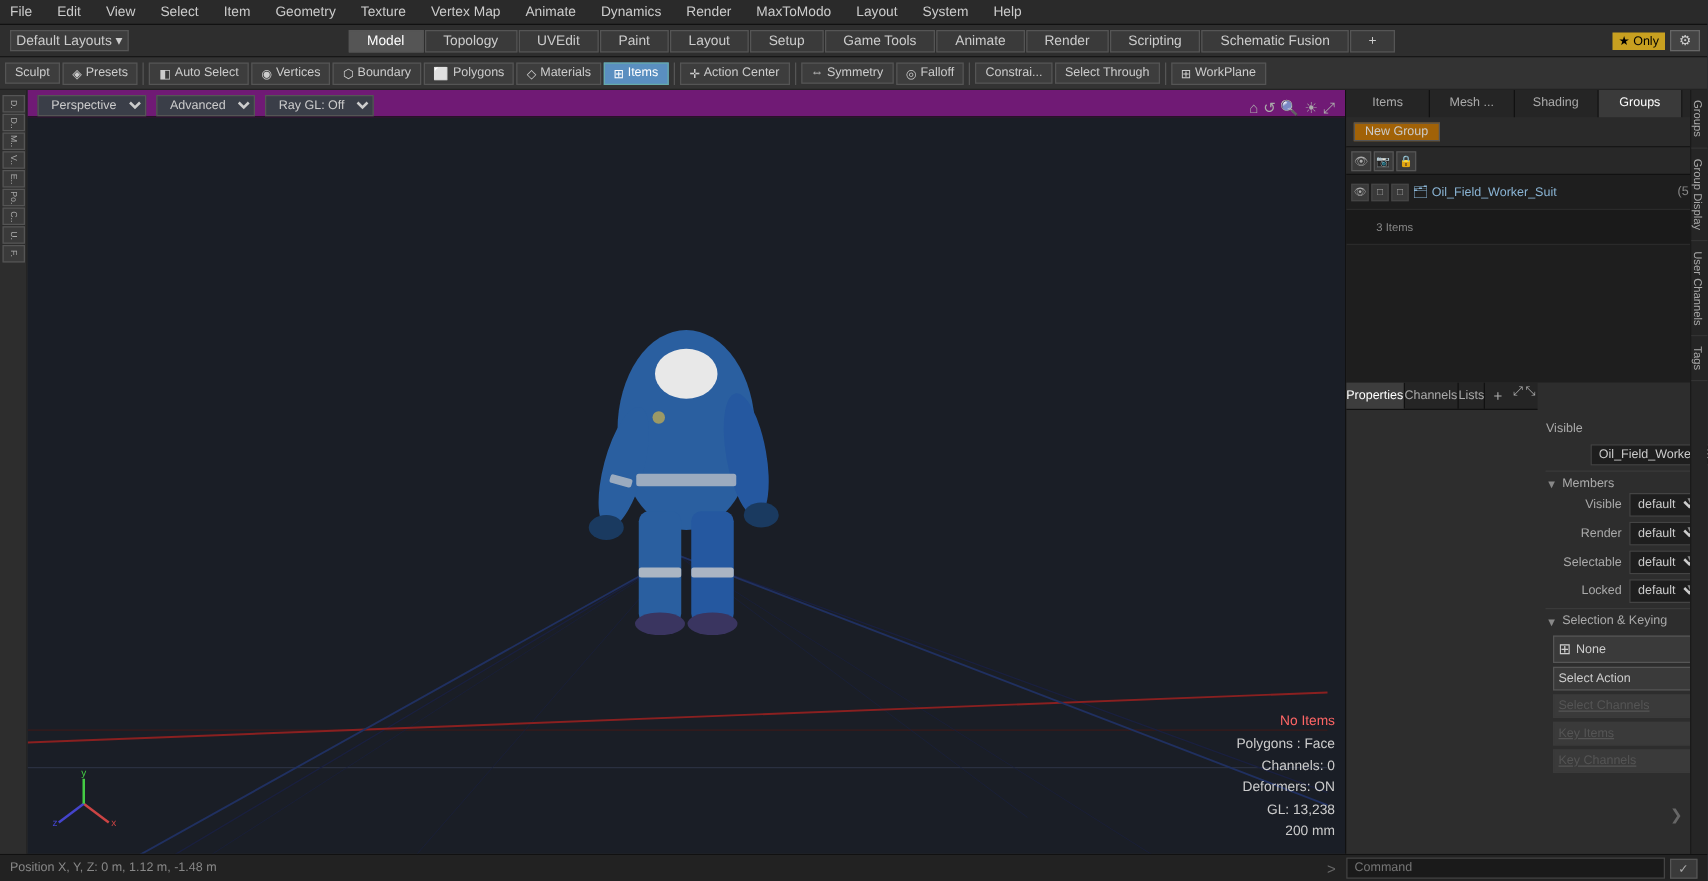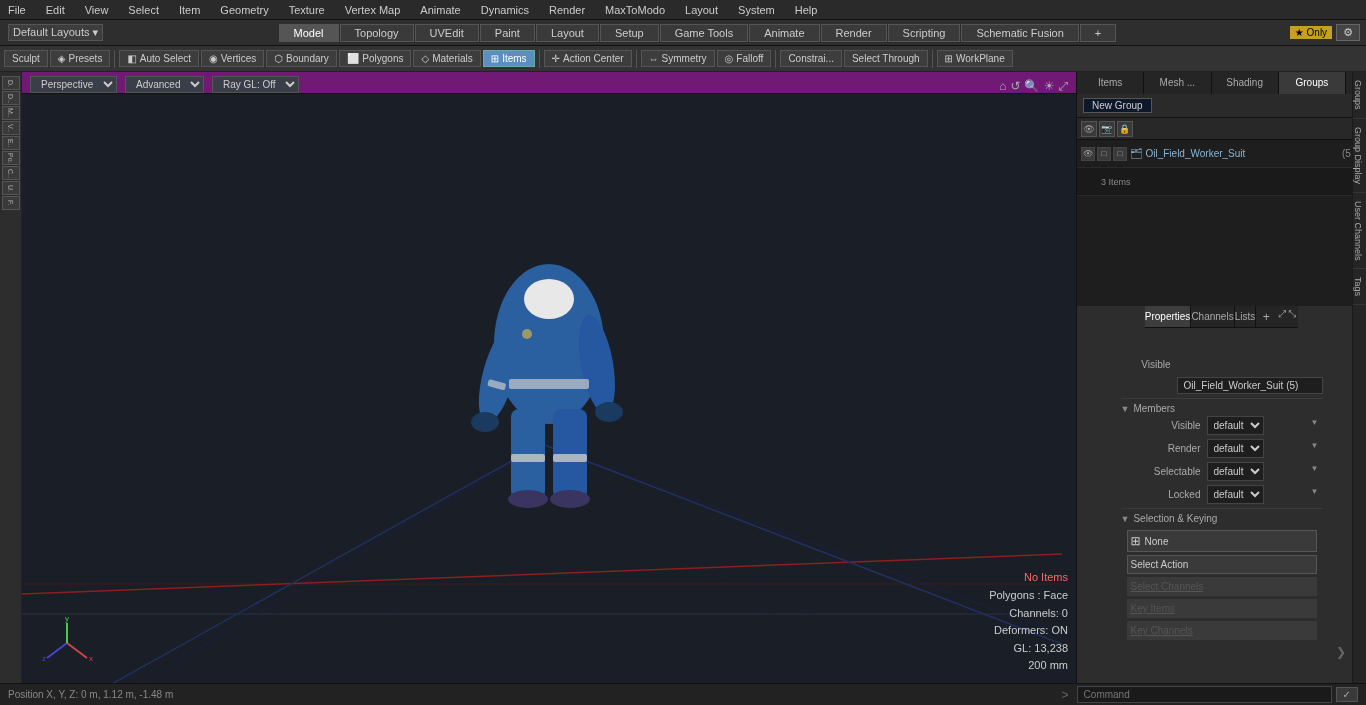--- a/index.html
+++ b/index.html
@@ -51,34 +51,34 @@
 
     
     #right-panel { width: 290px; background: #2d2d2d; border-left: 1px solid #111; display: flex; flex-direction: column; }
     #right-panel-tabs { display: flex; height: 22px; background: #252525; }
     .rpanel-tab { flex: 1; text-align: center; line-height: 22px; color: #aaa; font-size: 10px; cursor: pointer; border-right: 1px solid #111; }
     .rpanel-tab.active { color: #fff; background: #3a3a3a; }
     .rpanel-tab-extra { width: 20px; text-align: center; line-height: 22px; color: #aaa; font-size: 12px; cursor: pointer; }
 
     
     #groups-header { display: flex; align-items: center; height: 24px; background: #2a2a2a; border-bottom: 1px solid #111; padding: 0 6px; gap: 6px; }
-    .new-group-btn { background: #0f172a; border: 1px solid #555; color: #ccc; font-size: 10px; padding: 1px 8px; cursor: pointer; }
+    .new-group-btn { background: #a16207; border: 1px solid #555; color: #ccc; font-size: 10px; padding: 1px 8px; cursor: pointer; }
     #groups-toolbar { display: flex; align-items: center; height: 22px; background: #282828; border-bottom: 1px solid #111; padding: 0 4px; gap: 2px; }
     .g-icon { width: 16px; height: 16px; background: #3a3a3a; border: 1px solid #555; color: #aaa; font-size: 9px; cursor: pointer; display: flex; align-items: center; justify-content: center; }
     #name-header { height: 18px; background: #252525; border-bottom: 1px solid #111; padding: 0 6px; display: flex; align-items: center; color: #aaa; font-size: 10px; }
     #groups-list { background: #1e1e1e; height: calc(230px - 24px - 22px - 18px); overflow-y: auto; }
     .group-row { display: flex; align-items: center; height: 28px; border-bottom: 1px solid #2a2a2a; padding: 0 4px; gap: 3px; }
     .group-row .row-icons { display: flex; gap: 2px; }
     .row-icon { width: 14px; height: 14px; background: #3a3a3a; border: 1px solid #444; color: #aaa; font-size: 8px; cursor: pointer; display: flex; align-items: center; justify-content: center; }
     .group-name { color: #8ab4d4; font-size: 10px; flex: 1; }
     .group-count { color: #888; font-size: 10px; }
     .group-sub { color: #888; font-size: 9px; padding-left: 20px; }
 
     
-    #props-panel { flex: 1; overflow-y: auto; display: flex; flex-direction: column; align-items: center; }
+    #props-panel { flex: 1; overflow-y: auto; display: flex; flex-direction: row; }
     #props-tabs { display: flex; height: 22px; background: #252525; border-bottom: 1px solid #111; }
     .ptab { flex: 1; text-align: center; line-height: 22px; color: #aaa; font-size: 10px; cursor: pointer; border-right: 1px solid #111; }
     .ptab.active { color: #fff; background: #3d3d3d; }
     .ptab-plus { width: 20px; text-align: center; line-height: 22px; color: #aaa; font-size: 12px; cursor: pointer; }
 
     #props-content { padding: 6px; flex: 1; overflow-y: auto; }
     .prop-field { margin-bottom: 4px; display: flex; align-items: center; }
     .prop-label { color: #aaa; font-size: 10px; text-align: right; width: 80px; margin-right: 6px; }
     .prop-input { background: #1e1e1e; border: 1px solid #444; color: #ccc; font-size: 10px; padding: 2px 6px; flex: 1; margin-top: 43px; }
     .section-header { color: #aaa; font-size: 10px; padding: 4px 0 2px 0; display: flex; align-items: center; gap: 4px; border-top: 1px solid #3a3a3a; margin-top: 4px; }

